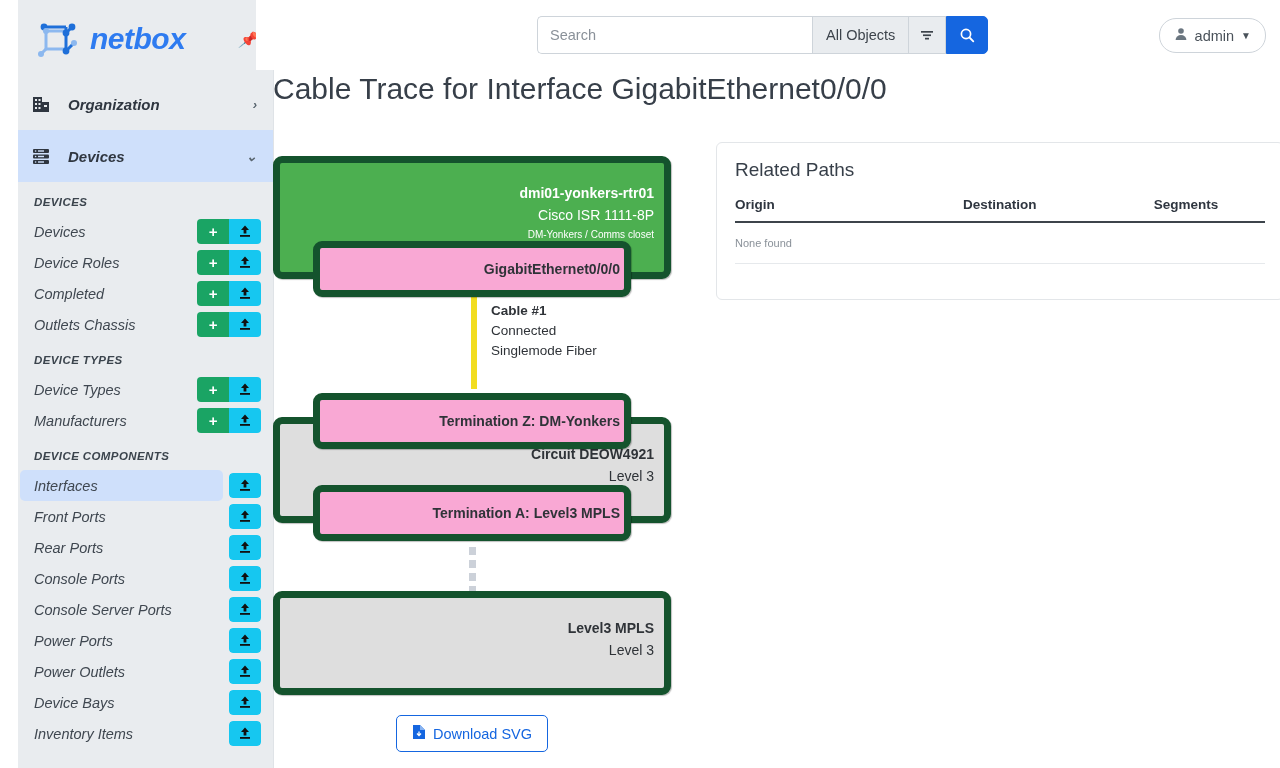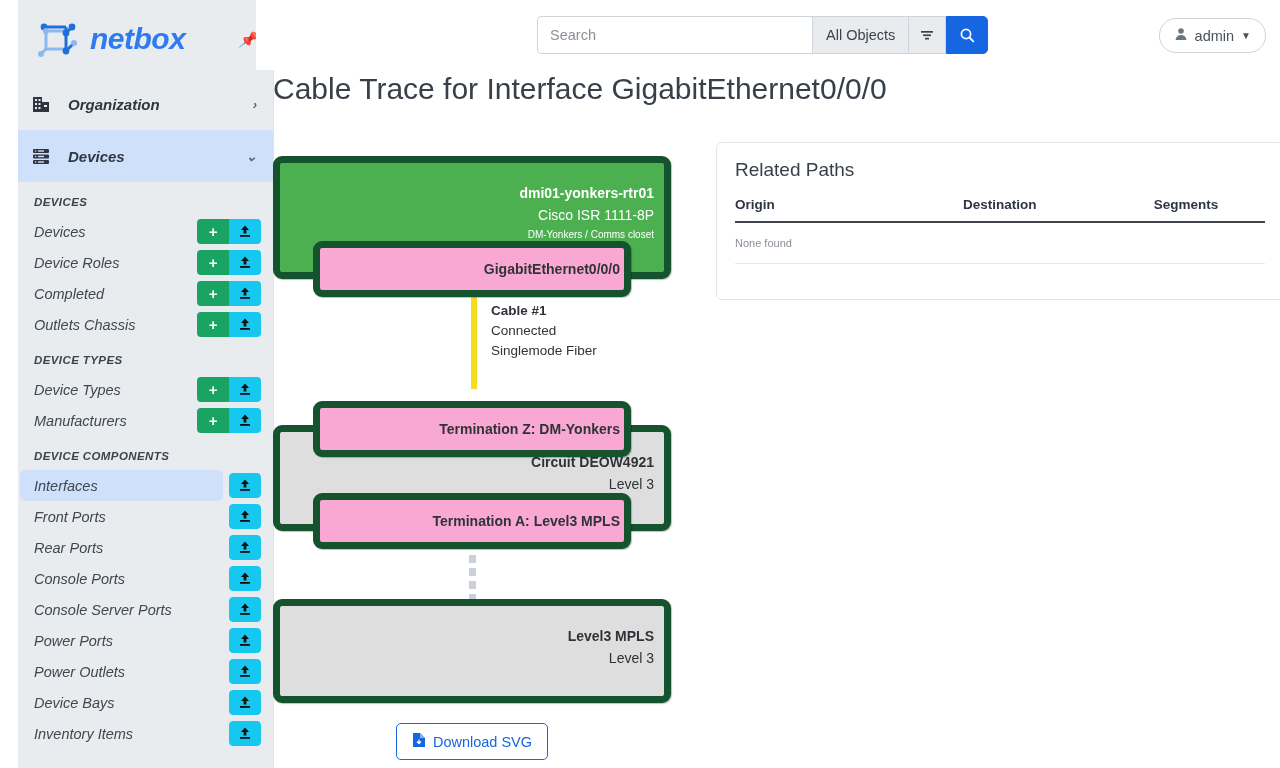--- a/index.html
+++ b/index.html
@@ -505,21 +505,21 @@
 
   <div class="cable-wrap">
     <div class="cable-line"></div>
     <div class="cable-info">
       <div class="cname">Cable #1</div>
       <div>Connected</div>
       <div>Singlemode Fiber</div>
     </div>
   </div>
 
-  <div class="node node-term" style="margin-top:12px;">
+  <div class="node node-term" style="margin-top:4px;">
     <div class="t1">Termination Z: DM-Yonkers</div>
   </div>
 
   <div class="node node-circuit">
     <div class="t1">Circuit DEOW4921</div>
     <div class="t2">Level 3</div>
   </div>
 
   <div class="node node-term">
     <div class="t1">Termination A: Level3 MPLS</div>

